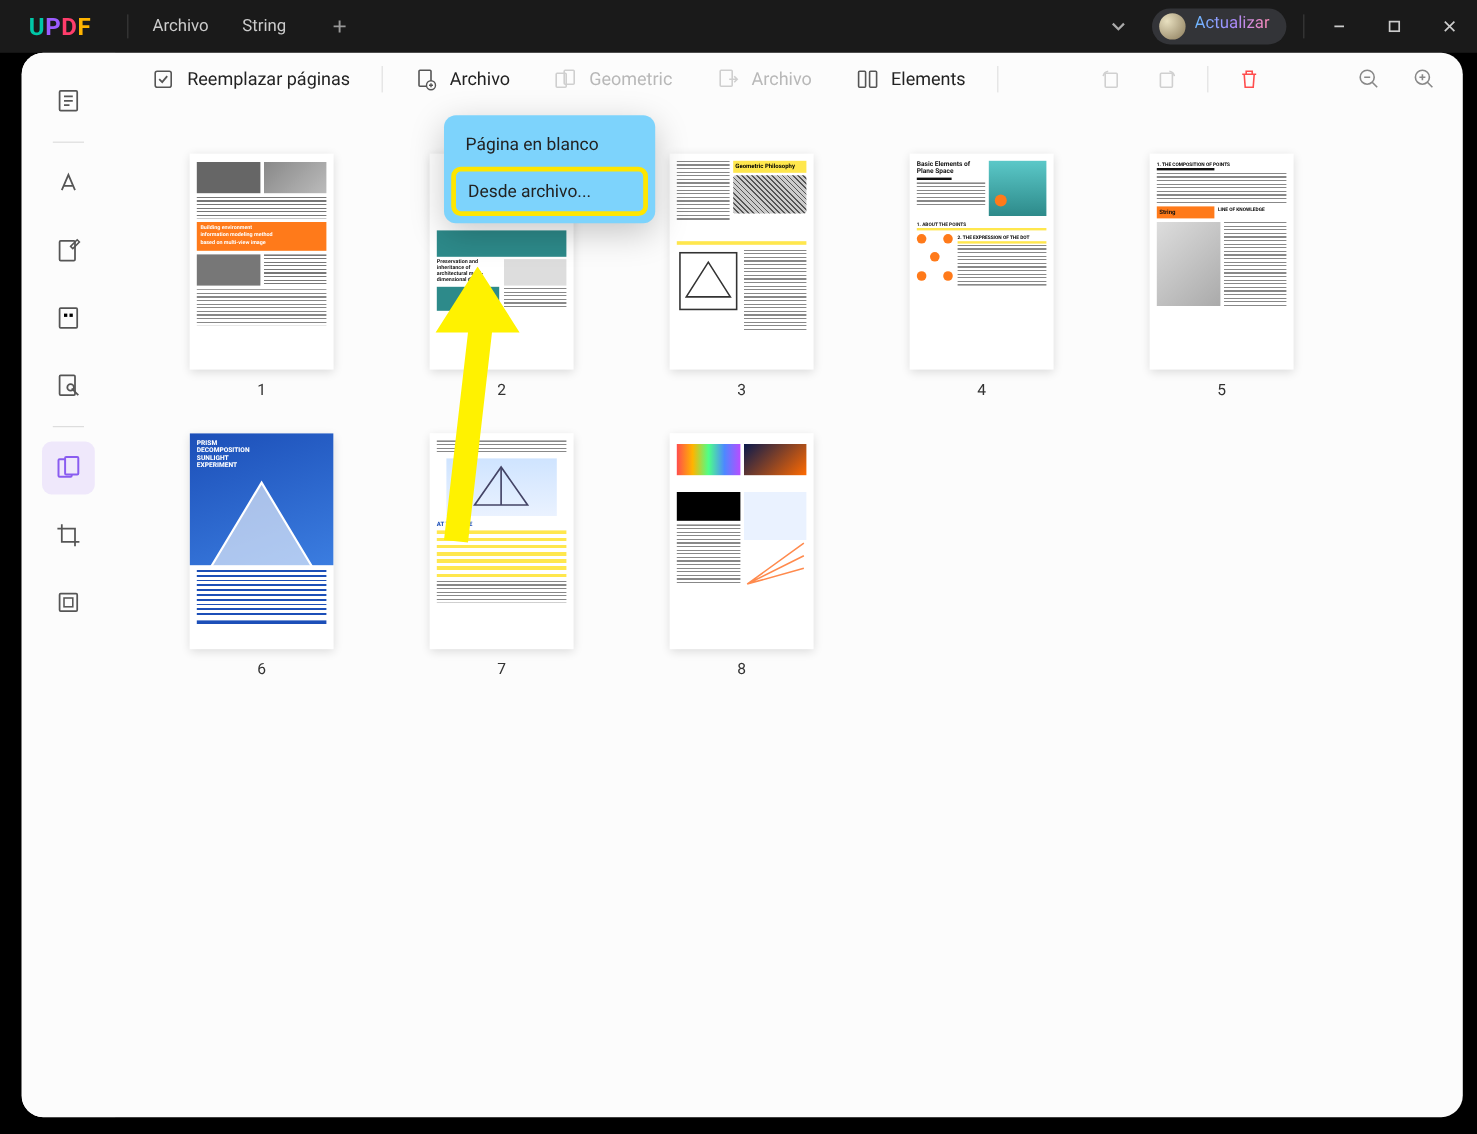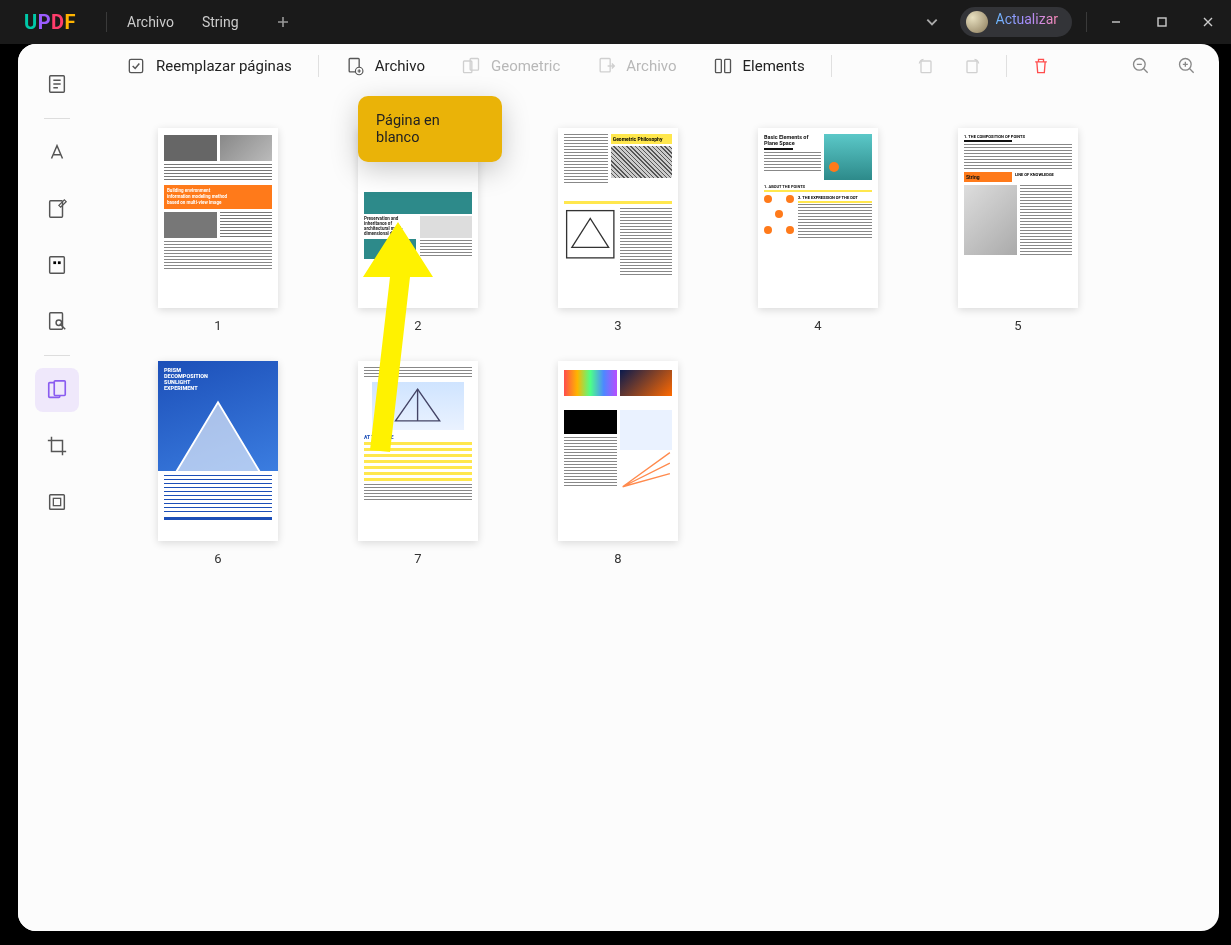--- a/index.html
+++ b/index.html
@@ -38,21 +38,21 @@
 .tool-grp svg, .tool-grp .ico { width:20px; height:20px; color:#555; }
 .tool-grp.disabled { color:#b8b8b8; cursor:default; }
 .tool-grp.disabled svg { color:#cfcfcf; }
 .toolbar .vsep { width:1px; height:22px; background:#e0e0e0; margin:0 4px; }
 .toolbar-right { margin-left:auto; display:flex; align-items:center; gap:14px; }
 .toolbar-right .ibtn { width:32px; height:32px; display:flex; align-items:center; justify-content:center; color:#888; cursor:pointer; }
 .toolbar-right .ibtn.danger { color:#ff4d4d; }
 .toolbar-right .ibtn.disabled { color:#d0d0d0; cursor:default; }
 
 
-.popover { position:absolute; left:340px; top:52px; width:144px; background:#eab308; border-radius:10px; box-shadow:0 8px 28px rgba(0,0,0,.22); padding:6px; z-index:50; }
+.popover { position:absolute; left:352px; top:52px; width:176px; background:#7dd3fc; border-radius:10px; box-shadow:0 8px 28px rgba(0,0,0,.22); padding:6px; z-index:50; }
 .popover .item { padding:10px 12px; font-size:14.5px; color:#222; border-radius:6px; cursor:pointer; }
 .popover .item.highlight { border:4px solid #ffe600; border-radius:8px; padding:8px 10px; }
 
 
 .arrow { position:absolute; left:320px; top:178px; width:120px; height:240px; z-index:30; pointer-events:none; }
 
 
 .thumbs { position:absolute; left:90px; top:58px; right:20px; bottom:10px; overflow:auto; }
 .grid { display:grid; grid-template-columns:repeat(5, 180px); gap:28px 20px; padding:26px 20px 20px 20px; }
 .page-cell { display:flex; flex-direction:column; align-items:center; gap:10px; }
@@ -234,20 +234,21 @@
         <svg viewBox="0 0 24 24" width="20" height="20">
             <circle cx="10" cy="10" r="7" fill="none" stroke="currentColor" stroke-width="1.6"></circle>
             <path d="M7 10 H13 M10 7 V13 M15 15 L20 20" stroke="currentColor" stroke-width="1.6"></path>
           </svg>
       </div>
     </div>
   </div>
 
   <div class="popover">
     <div class="item">Página en blanco</div>
+    <div class="item highlight">Desde archivo...</div>
   </div>
 
   <svg class="arrow" viewBox="0 0 120 240">
     <defs>
         <filter id="s">
           <feDropShadow dx="0" dy="0" stdDeviation="0"></feDropShadow>
         </filter>
       </defs>
     <path d="M60 0 L95 55 L72 55 L52 230 L32 228 L52 55 L25 55 Z" fill="#fff200"></path>
   </svg>

